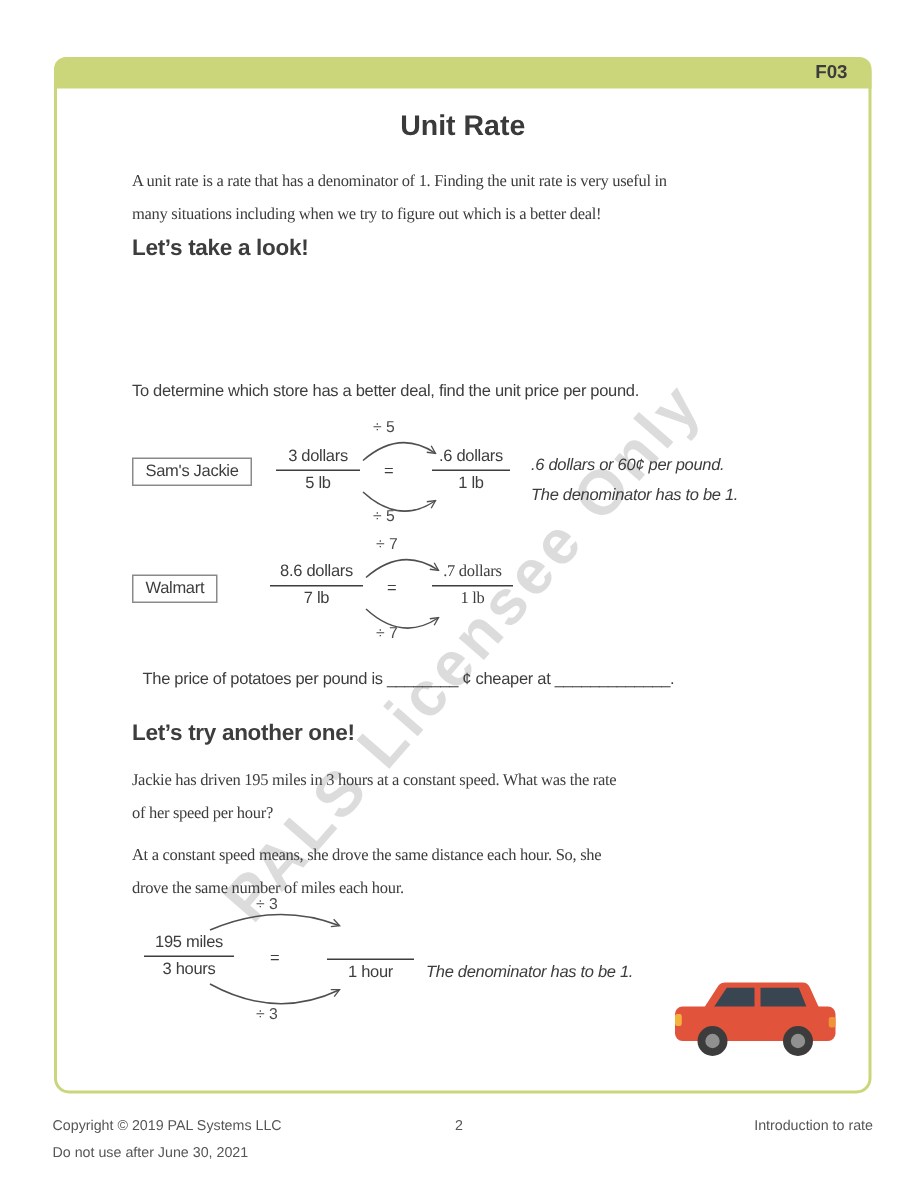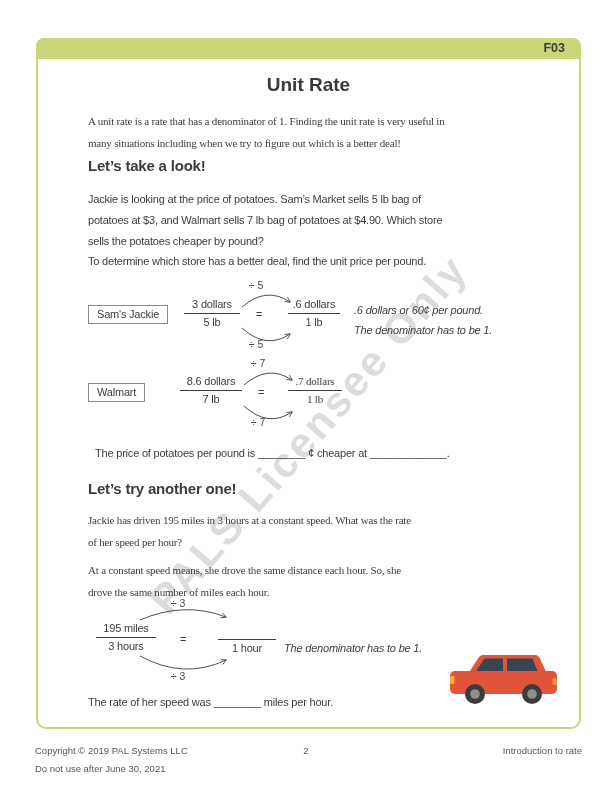--- a/index.html
+++ b/index.html
@@ -46,23 +46,20 @@
       <span>F03</span>
     </div>
 
     <div class="abs title">Unit Rate</div>
 
     <div class="abs body-text lh22" style="left:88px;top:110px;">A unit rate is a rate that has a denominator of 1. Finding the unit rate is very useful in
 many situations including when we try to figure out which is a better deal!</div>
 
     <div class="abs heading" style="left:88px;top:157px;">Let’s take a look!</div>
 
-    <div class="abs body-text lh21" style="left:88px;top:189px;">Jackie is looking at the price of potatoes. Sam’s Market sells 5 lb bag of
-potatoes at $3, and Walmart sells 7 lb bag of potatoes at $4.90. Which store
-sells the potatoes cheaper by pound?</div>
 
     <div class="abs body-text" style="left:88px;top:255px;">To determine which store has a better deal, find the unit price per pound.</div>
 
     <div class="diagram" style="left:88px;top:280px;width:480px;height:74px;">
       <div class="storebox" style="left:0;top:25px;">Sam's Jackie</div>
       <div class="frac" style="left:96px;top:18px;min-width:56px;">
         <div class="num">3 dollars</div>
         <div class="den">5 lb</div>
       </div>
       <div class="eq" style="left:168px;top:28px;">=</div>
@@ -155,21 +152,20 @@
       <g>
         <circle cx="27" cy="49" r="10" fill="#3c3c3c"></circle>
         <circle cx="27" cy="49" r="4.8" fill="#909090"></circle>
       </g>
       <g>
         <circle cx="84" cy="49" r="10" fill="#3c3c3c"></circle>
         <circle cx="84" cy="49" r="4.8" fill="#909090"></circle>
       </g>
     </svg>
 
-    <div class="abs body-text" style="left:88px;top:696px;">The rate of her speed was ________ miles per hour.</div>
 
     <div class="abs footer-text" style="left:35px;top:742px;">Copyright © 2019 PAL Systems LLC
 Do not use after June 30, 2021</div>
     <div class="abs footer-text" style="left:0;top:742px;width:612px;text-align:center;">2</div>
     <div class="abs footer-text" style="right:30px;top:742px;">Introduction to rate</div>
 
   </div>
 </div>
 
 </body></html>

